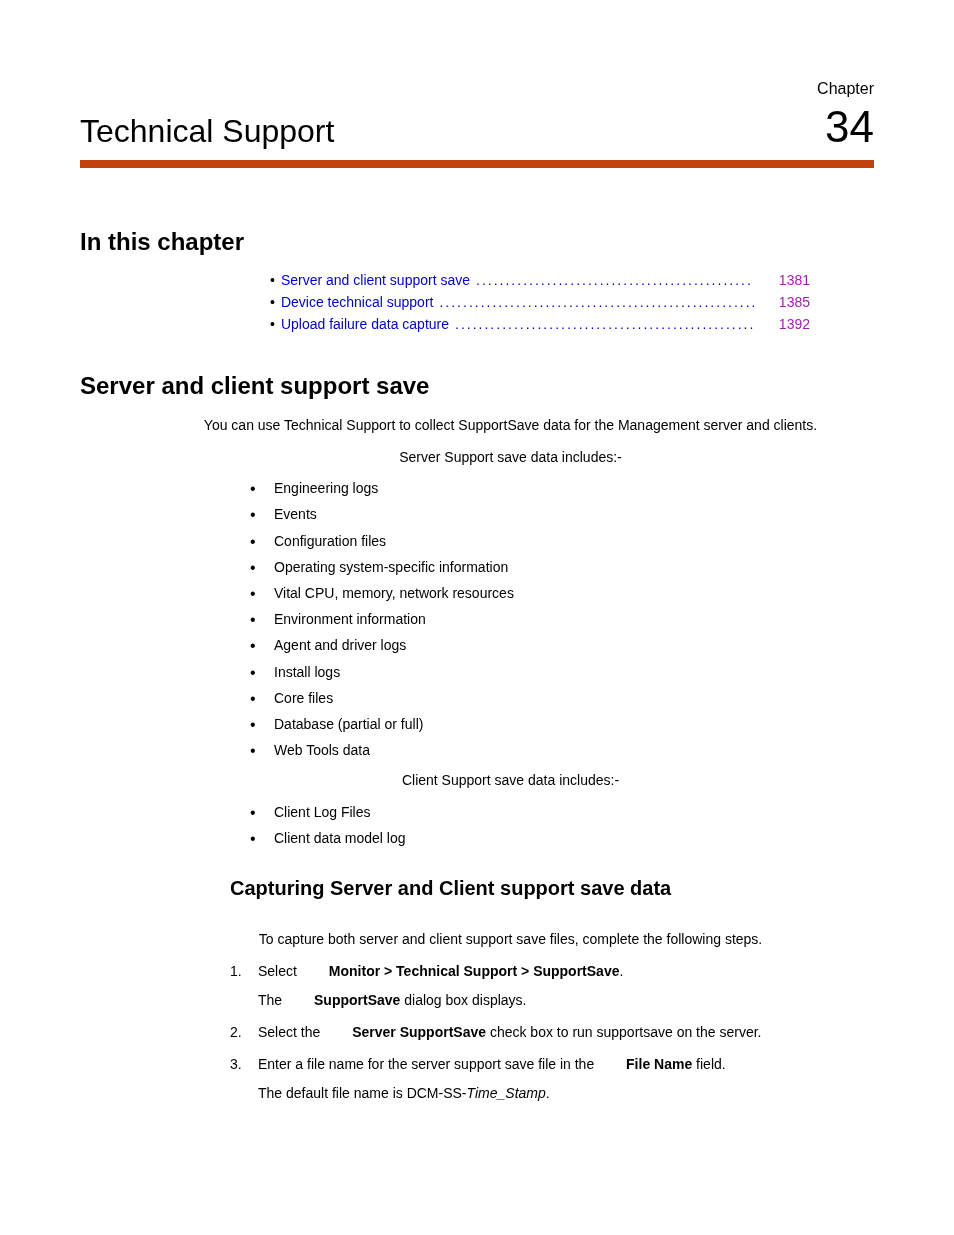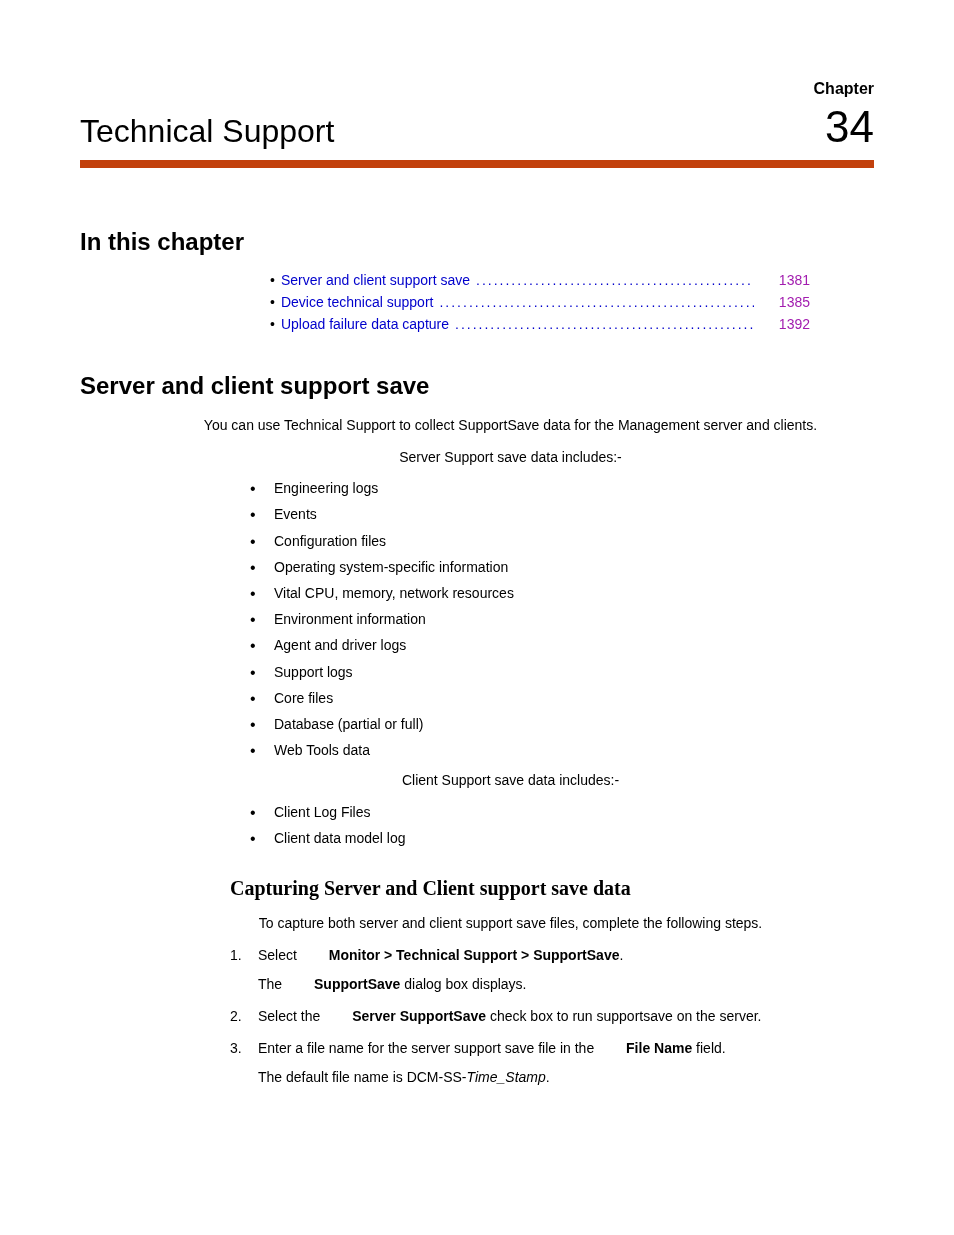--- a/index.html
+++ b/index.html
@@ -11,21 +11,21 @@
       font-family: Arial, Helvetica, sans-serif;
       background: #ffffff;
       width: 954px;
       height: 1235px;
       padding: 80px 80px 60px 80px;
       color: #000000;
     }
     .chapter-label {
       text-align: right;
       font-size: 16px;
-      font-weight: bold;
+      font-weight: normal;
       margin-bottom: 4px;
     }
     .chapter-title-row {
       display: flex;
       justify-content: space-between;
       align-items: baseline;
       border-bottom: 8px solid #c2410c;
       padding-bottom: 8px;
       margin-bottom: 60px;
     }
@@ -48,24 +48,24 @@
       font-stretch: condensed;
       margin-bottom: 16px;
       margin-top: 40px;
     }
     h2.section-heading:first-of-type {
       margin-top: 0;
     }
     h3.subsection-heading {
       font-size: 20px;
       font-weight: bold;
-      font-family: Liberation Serif, serif;
+      font-family: Liberation Sans, sans-serif;
       font-stretch: condensed;
       margin-top: 30px;
-      margin-bottom: 14px;
+      margin-bottom: 30px;
       margin-left: 150px;
     }
     .toc-list {
       margin-left: 190px;
       font-size: 14px;
     }
     .toc-item {
       display: flex;
       align-items: baseline;
       margin-bottom: 6px;
@@ -189,21 +189,21 @@
 <p class="body-text">Server Support save data includes:-</p>
 
 <ul class="bullet-list">
   <li>Engineering logs</li>
   <li>Events</li>
   <li>Configuration files</li>
   <li>Operating system-specific information</li>
   <li>Vital CPU, memory, network resources</li>
   <li>Environment information</li>
   <li>Agent and driver logs</li>
-  <li>Support logs</li>
+  <li>Install logs</li>
   <li>Core files</li>
   <li>Database (partial or full)</li>
   <li>Web Tools data</li>
 </ul>
 
 <p class="body-text">Client Support save data includes:-</p>
 
 <ul class="bullet-list">
   <li>Client Log Files</li>
   <li>Client data model log</li>

